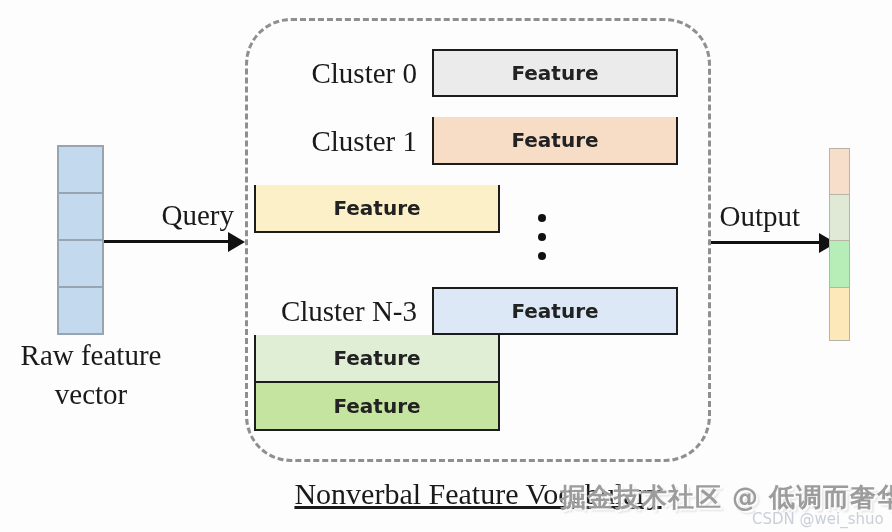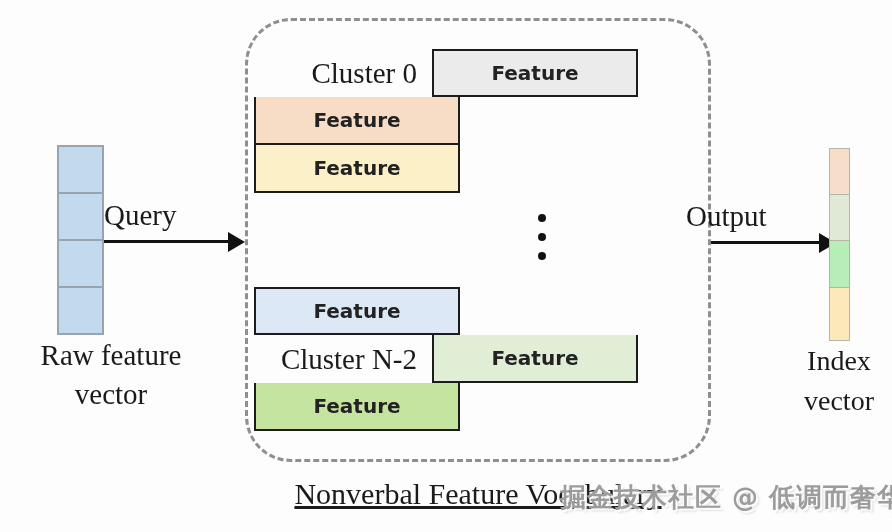--- a/index.html
+++ b/index.html
@@ -12,55 +12,55 @@
   
   .raw-stack{
     position:absolute; left:57px; top:145px; width:47px; height:190px;
     border:2px solid #98a4b0; box-sizing:border-box;
     display:flex; flex-direction:column;
   }
   .raw-cell{flex:1; background:#c3daee;}
   .raw-cell + .raw-cell{border-top:2px solid #98a4b0;}
   .raw-label{
     position:absolute; left:0px; top:336px; width:182px;
-    text-align:center; font-size:29px; line-height:39px;padding-left:20px;
+    text-align:center; font-size:29px; line-height:39px;
   }
 
   
   .arrow-line{position:absolute; height:3px; background:#111;}
   .arrow-head{
     position:absolute; width:0; height:0;
     border-top:10px solid transparent; border-bottom:10px solid transparent;
     border-left:17px solid #111;
   }
-  .arrow-label{position:absolute; text-align:left; font-size:29px;}
+  .arrow-label{position:absolute; text-align:right; font-size:29px;}
   .query-line{left:104px; top:240px; width:127px;}
   .query-head{left:228px; top:232px;}
   .query-label{left:104px; top:199px; width:130px;}
   .output-line{left:711px; top:241px; width:111px;}
   .output-head{left:819px; top:233px;}
   .output-label{left:686px; top:200px; width:114px;}
 
   
   .vocab-box{
     position:absolute; left:245px; top:18px; width:466px; height:444px;
     border:3px dashed #8f8f8f; border-radius:46px; box-sizing:border-box;
   }
 
   
   .cluster-group{position:absolute; left:247px; display:flex; flex-direction:column;}
-  .cluster-group.top{top:49px;}
+  .cluster-group.top{top:49px;gap:20px;}
   .cluster-group.bottom{top:287px;}
   .cluster-row{display:flex; height:48px;}
   .cluster-label{
     width:170px; display:flex; align-items:center; justify-content:flex-end;
     padding-right:8px; font-size:29px; white-space:nowrap;
   }
   .feature-cell{
-    width:206px; margin-left:7px; box-sizing:border-box;
+    width:246px; margin-left:7px; box-sizing:border-box;
     border:2.5px solid #1c1c1c;
     display:flex; align-items:center; justify-content:center;
     font-family:"DejaVu Sans", sans-serif; font-size:20px; font-weight:700; color:#222;
   }
   .cluster-row + .cluster-row .feature-cell{border-top:0;}
 
   
   .vdots{position:absolute; left:538px; top:214px; display:flex; flex-direction:column; gap:11px;}
   .vdots .dot{width:8px; height:8px; border-radius:50%; background:#111;}
 
@@ -118,45 +118,46 @@
   <div class="vocab-box"></div>
 
   <div class="cluster-group top">
       <div class="cluster-row">
         <div class="cluster-label">Cluster 0</div>
         <div class="feature-cell" style="background:#ebebeb">
           <span>Feature</span>
         </div>
       </div>
       <div class="cluster-row">
+        <div class="cluster-label">Cluster 1</div>
         <div class="feature-cell" style="background:#f7dcc6">
           <span>Feature</span>
         </div>
       </div>
       <div class="cluster-row">
         <div class="feature-cell" style="background:#fcf0c8">
           <span>Feature</span>
         </div>
       </div>
     </div>
 
   <div class="vdots">
     <div class="dot"></div>
     <div class="dot"></div>
     <div class="dot"></div>
   </div>
 
   <div class="cluster-group bottom">
       <div class="cluster-row">
+        <div class="cluster-label">Cluster N-3</div>
         <div class="feature-cell" style="background:#dce8f5">
           <span>Feature</span>
         </div>
       </div>
       <div class="cluster-row">
-        <div class="cluster-label">Cluster N-2</div>
         <div class="feature-cell" style="background:#e1eed6">
           <span>Feature</span>
         </div>
       </div>
       <div class="cluster-row">
         <div class="feature-cell" style="background:#c5e49f">
           <span>Feature</span>
         </div>
       </div>
     </div>
@@ -164,22 +165,19 @@
   <div class="arrow-label output-label">Output</div>
   <div class="arrow-line output-line"></div>
   <div class="arrow-head output-head"></div>
 
   <div class="index-strip">
       <div class="index-seg" style="background: rgb(246, 222, 203);"></div>
       <div class="index-seg" style="background: rgb(224, 232, 214);"></div>
       <div class="index-seg" style="background: rgb(183, 237, 183);"></div>
       <div class="index-seg" style="background: rgb(252, 232, 185);"></div>
     </div>
-  <div class="index-label">
-    <div>Index</div>
-    <div>vector</div>
-  </div>
 
   <div class="vocab-title">Nonverbal Feature Vocabulary</div>
 
   <div class="watermark-main">掘金技术社区 @ 低调而奢华</div>
+  <div class="watermark-sub">CSDN @wei_shuo</div>
 
 </div>
 
 </body></html>

